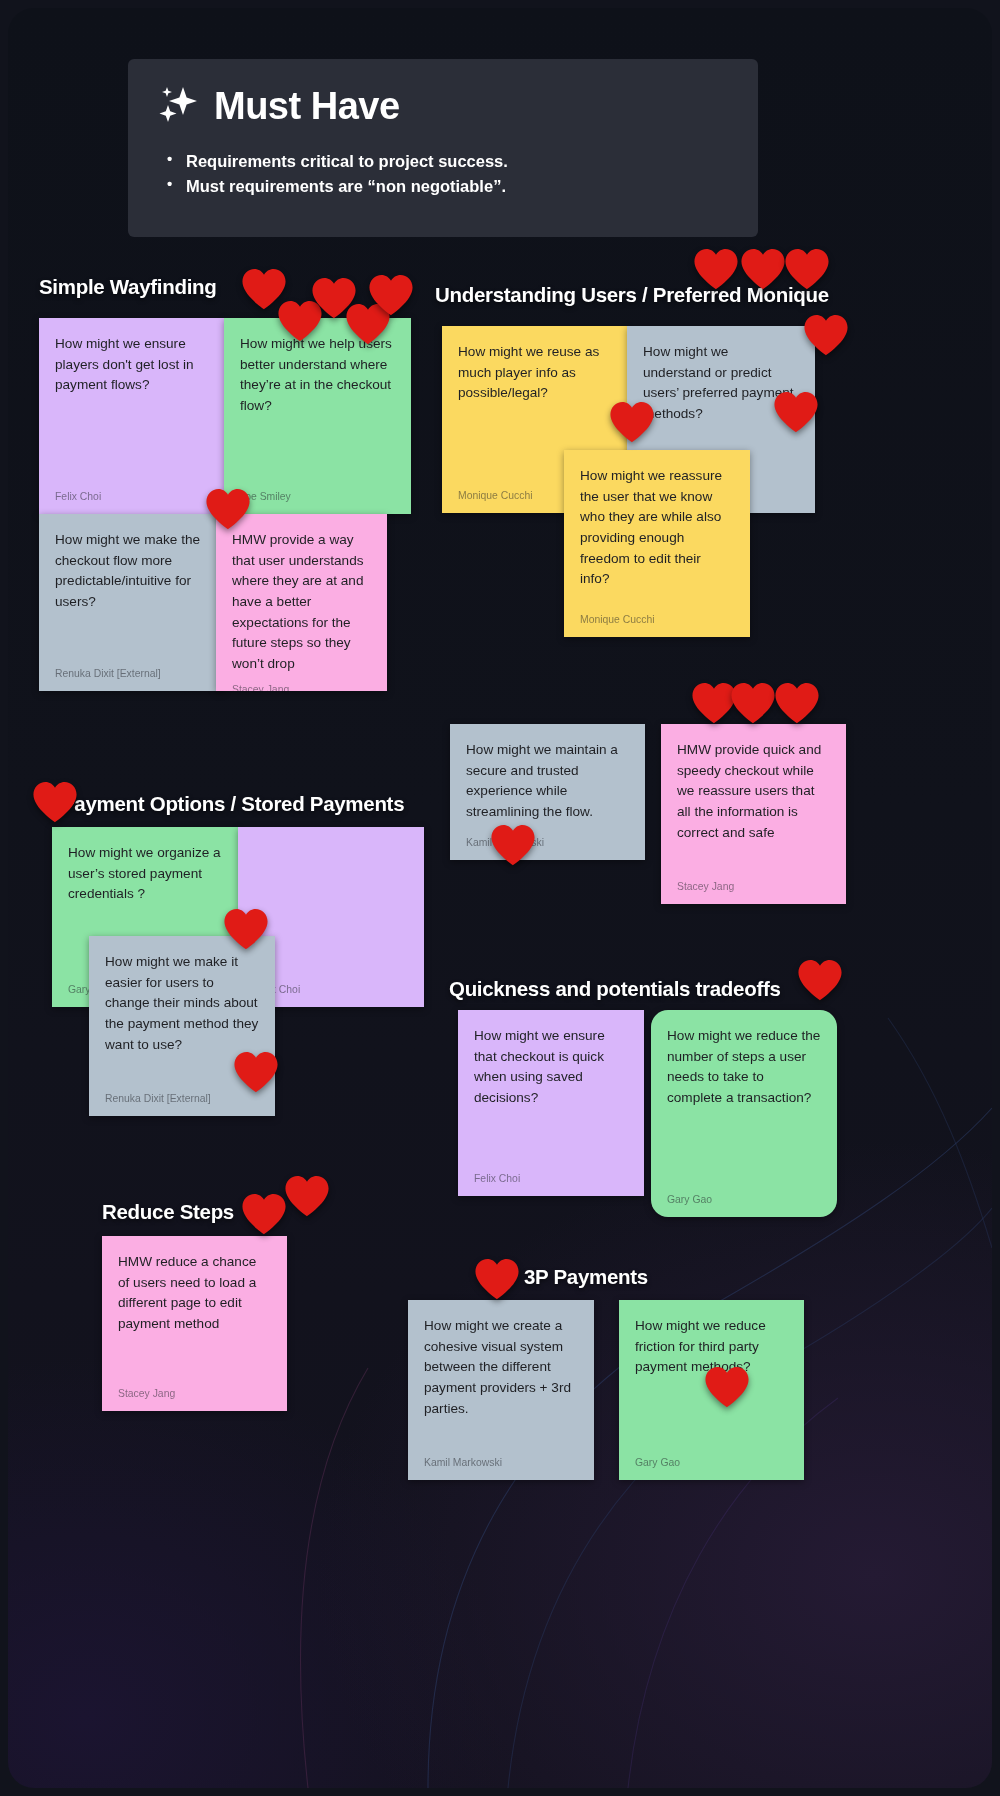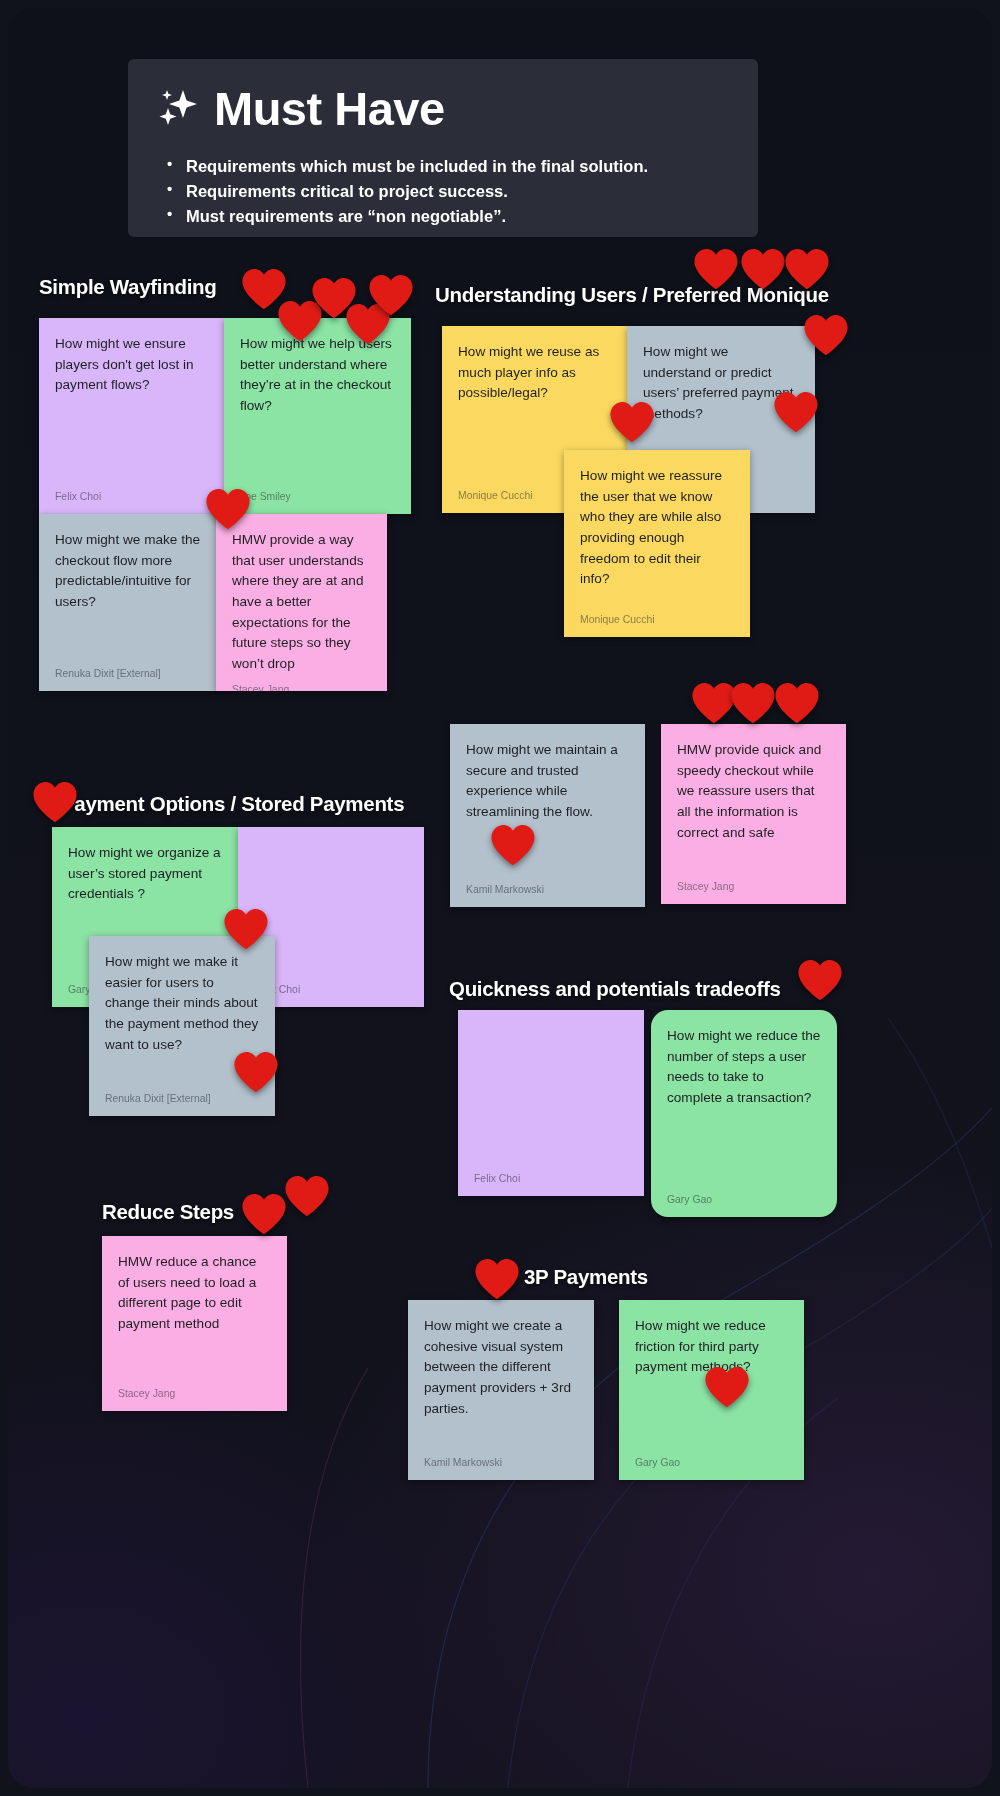--- a/index.html
+++ b/index.html
@@ -55,21 +55,21 @@
   }
   .sparkle-icon {
     width: 40px;
     height: 42px;
     position: relative;
     flex: none;
   }
   .sparkle-icon svg { display:block; }
   .banner-title {
     color: #ffffff;
-    font-size: 47px;
+    font-size: 38px;
     font-weight: bold;
     letter-spacing: -0.5px;
     line-height: 1;
   }
   .banner-list {
     margin: 22px 0 0 6px;
     padding: 0;
     list-style: none;
   }
   .banner-list li {
@@ -158,21 +158,20 @@
         <span class="sparkle-icon">
           <svg viewBox="0 0 40 42" width="40" height="42">
             <path d="M25 2 L28.6 12.4 L39 16 L28.6 19.6 L25 30 L21.4 19.6 L11 16 L21.4 12.4 Z" fill="#ffffff"></path>
             <path d="M10 20 L12.2 26.3 L18.5 28.5 L12.2 30.7 L10 37 L7.8 30.7 L1.5 28.5 L7.8 26.3 Z" fill="#ffffff"></path>
             <path d="M9 2 L10.3 5.8 L14 7 L10.3 8.2 L9 12 L7.7 8.2 L4 7 L7.7 5.8 Z" fill="#ffffff"></path>
           </svg>
         </span>
         <span class="banner-title">Must Have</span>
       </div>
       <ul class="banner-list">
-        <li>Requirements which must be included in the final solution.</li>
         <li>Requirements critical to project success.</li>
         <li>Must requirements are “non negotiable”.</li>
       </ul>
     </div>
 
     <div class="group-title" style="left:31px; top:267px;">Simple Wayfinding</div>
 
     <div class="note c-purple" style="left:31px; top:310px; width:185px; height:196px;">
       <div class="note-text">How might we ensure players don't get lost in payment flows?</div>
       <div class="note-author">Felix Choi</div>
@@ -198,21 +197,21 @@
     </div>
     <div class="note c-grey" style="left:619px; top:318px; width:188px; height:187px;">
       <div class="note-text">How might we understand or predict users’ preferred payment methods?</div>
       <div class="note-author"></div>
     </div>
     <div class="note c-yellow" style="left:556px; top:442px; width:186px; height:187px; z-index:20;">
       <div class="note-text">How might we reassure the user that we know who they are while also providing enough freedom to edit their info?</div>
       <div class="note-author">Monique Cucchi</div>
     </div>
 
-    <div class="note c-grey" style="left:442px; top:716px; width:195px; height:183px;">
+    <div class="note c-grey" style="left:442px; top:716px; width:195px; height:136px;">
       <div class="note-text">How might we maintain a secure and trusted experience while streamlining the flow.</div>
       <div class="note-author">Kamil Markowski</div>
     </div>
     <div class="note c-pink" style="left:653px; top:716px; width:185px; height:180px;">
       <div class="note-text">HMW provide quick and speedy checkout while we reassure users that all the information is correct and safe</div>
       <div class="note-author">Stacey Jang</div>
     </div>
 
     <div class="group-title" style="left:53px; top:784px;">Payment Options / Stored Payments</div>
 
@@ -224,20 +223,21 @@
       <div class="note-author">Felix Choi</div>
     </div>
     <div class="note c-grey" style="left:81px; top:928px; width:186px; height:180px; z-index:20;">
       <div class="note-text">How might we make it easier for users to change their minds about the payment method they want to use?</div>
       <div class="note-author">Renuka Dixit [External]</div>
     </div>
 
     <div class="group-title" style="left:441px; top:969px;">Quickness and potentials tradeoffs</div>
 
     <div class="note c-purple" style="left:450px; top:1002px; width:186px; height:186px;">
+      <div class="note-text">How might we ensure that checkout is quick when using saved decisions?</div>
       <div class="note-author">Felix Choi</div>
     </div>
     <div class="note c-green" style="left:643px; top:1002px; width:186px; height:207px;border-radius:17px;">
       <div class="note-text">How might we reduce the number of steps a user needs to take to complete a transaction?</div>
       <div class="note-author">Gary Gao</div>
     </div>
 
     <div class="group-title" style="left:94px; top:1192px;">Reduce Steps</div>
 
     <div class="note c-pink" style="left:94px; top:1228px; width:185px; height:175px;">

